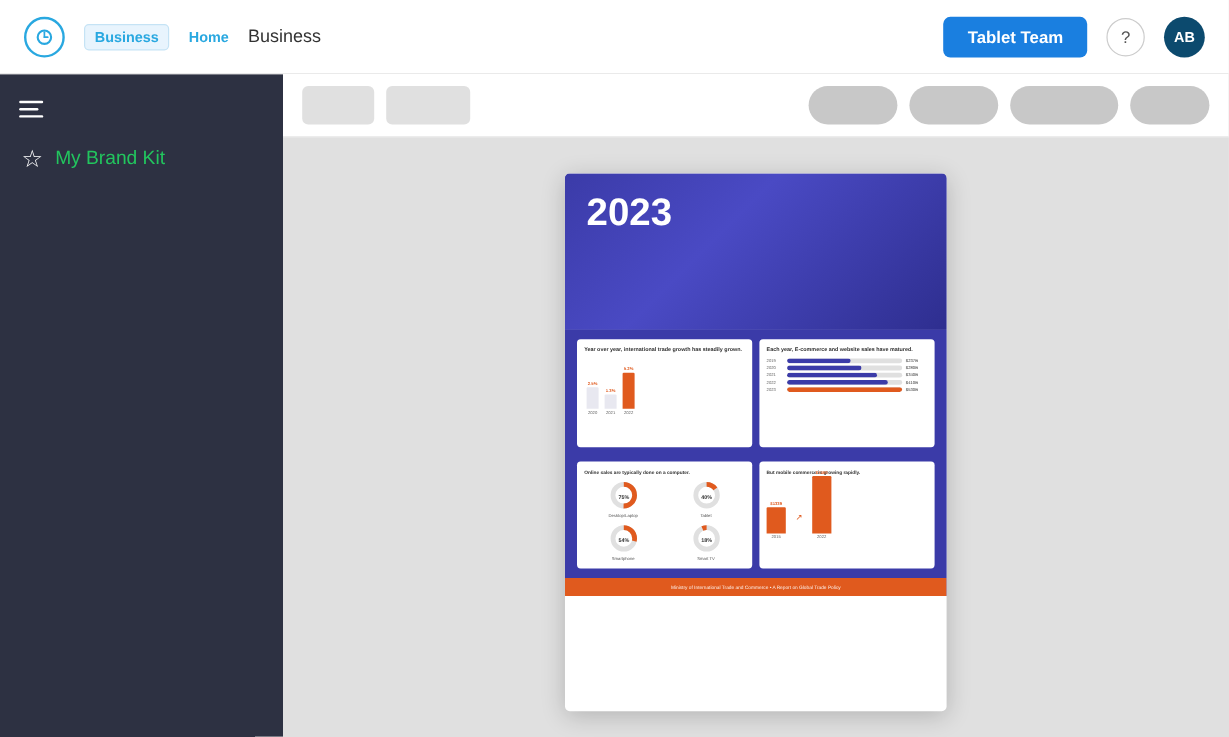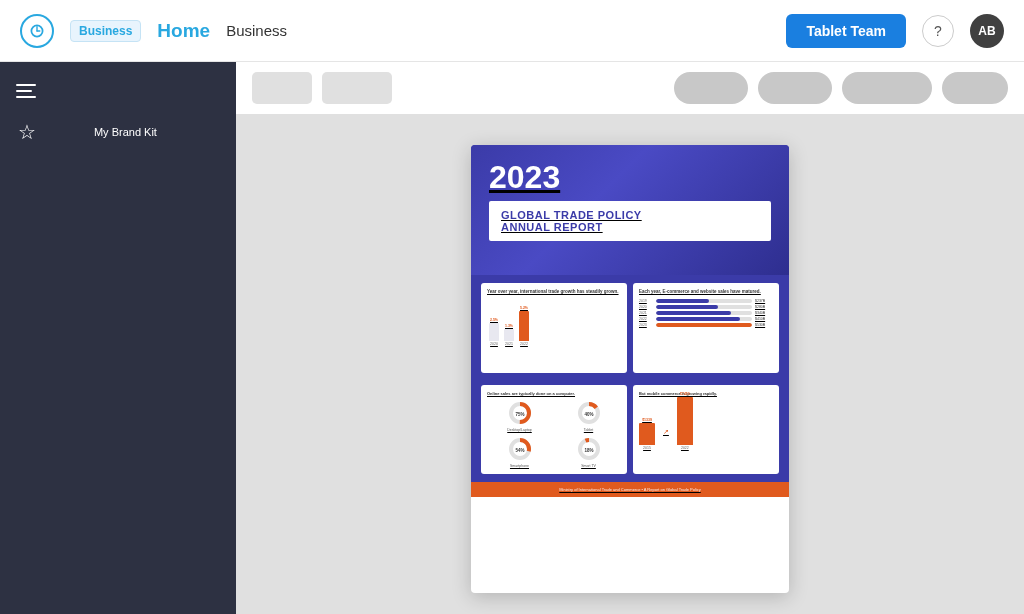--- a/index.html
+++ b/index.html
@@ -15,40 +15,40 @@
       width: 34px; height: 34px; border-radius: 50%;
       border: 2.5px solid #29a8e0; display: flex; align-items: center; justify-content: center;
       flex-shrink: 0;
     }
     .logo-icon svg { width: 14px; height: 14px; }
     .business-badge {
       background: #e8f4fd; color: #29a8e0; font-size: 12px;
       font-weight: 600; padding: 3px 8px; border-radius: 4px; border: 1px solid #c5e3f5;
     }
     .nav-home {
-      color: #29a8e0; font-weight: 600; font-size: 19px; cursor: pointer;
+      color: #29a8e0; font-weight: 600; font-size: 12px; cursor: pointer;
     }
     .nav-templates {
       color: #333; font-weight: 500; font-size: 15px; cursor: pointer;
     }
     .header-spacer { flex: 1; }
     .invite-btn {
       background: #1a7fe0; color: #fff; font-weight: 600;
       font-size: 14px; border: none; border-radius: 6px;
       padding: 9px 20px; cursor: pointer;
     }
     .help-btn {
       width: 32px; height: 32px; border-radius: 50%;
       border: 1.5px solid #ccc; background: #fff;
       display: flex; align-items: center; justify-content: center;
       font-size: 14px; color: #555; cursor: pointer;
     }
     .avatar {
       width: 34px; height: 34px; border-radius: 50%;
-      background: #404040; color: #fff; font-size: 12px; font-weight: 700;
+      background: #0c4a6e; color: #fff; font-size: 12px; font-weight: 700;
       display: flex; align-items: center; justify-content: center;
     }
 
     
     .main { display: flex; height: calc(614px - 62px); }
 
     
     .sidebar {
       width: 236px; background: #2d3142; flex-shrink: 0;
       display: flex; flex-direction: column; padding: 12px 0;
@@ -61,21 +61,21 @@
       display: block; height: 2px; background: #fff; border-radius: 1px;
     }
     .sidebar-menu-icon span:nth-child(1) { width: 20px; }
     .sidebar-menu-icon span:nth-child(2) { width: 16px; }
     .sidebar-menu-icon span:nth-child(3) { width: 20px; }
     .sidebar-brand-kit {
       display: flex; align-items: center; gap: 10px;
       padding: 12px 18px; cursor: pointer;
     }
     .star-icon { color: #fff; font-size: 20px; }
-    .brand-kit-label { color: #ffffff; font-size: 11px; font-weight: 500; margin-left: 48px; }
+    .brand-kit-label { color: #22c55e; font-size: 16px; font-weight: 500; }
 
     
     .content {
       flex: 1; background: #e8e8e8; overflow-y: auto;
       display: flex; flex-direction: column;
     }
 
     
     .toolbar {
       background: #fff; padding: 10px 16px;
@@ -101,21 +101,21 @@
     
     .canvas-area {
       flex: 1; display: flex; justify-content: center; align-items: flex-start;
       padding: 30px 20px; background: #e0e0e0;
     }
 
     
     .report-card {
       width: 318px; min-height: 448px;
       background: #fff; border-radius: 4px;
-      overflow: hidden; box-shadow: 0 4px 20px rgba(0,0,0,0.2); text-decoration: underline;
+      overflow: hidden; box-shadow: 0 4px 20px rgba(0,0,0,0.2);
     }
 
     
     .report-header {
       background: #3b3ba8;
       background-image: linear-gradient(135deg, #3b3ba8 0%, #4a4ac4 40%, #2e2e8f 100%);
       padding: 16px 18px 18px;
       position: relative;
       min-height: 130px;
     }
@@ -244,24 +244,20 @@
       <button class="toolbar-pill toolbar-pill-2"></button>
       <button class="toolbar-pill toolbar-pill-3"></button>
       <button class="toolbar-pill toolbar-pill-4"></button>
     </div>
 
     <div class="canvas-area">
       <div class="report-card">
 
         <div class="report-header">
           <div class="report-year">2023</div>
-          <div class="report-subtitle-box">
-            <div class="report-subtitle-line1">GLOBAL TRADE POLICY</div>
-            <div class="report-subtitle-line2">ANNUAL REPORT</div>
-          </div>
         </div>
 
         <div class="report-body">
           <div class="report-sections">
 
             <div class="charts-row">
 
               <div class="chart-box">
                 <div class="chart-title-sm">Year over year, international trade growth has steadily grown.</div>
                 <div class="bar-chart-area">

